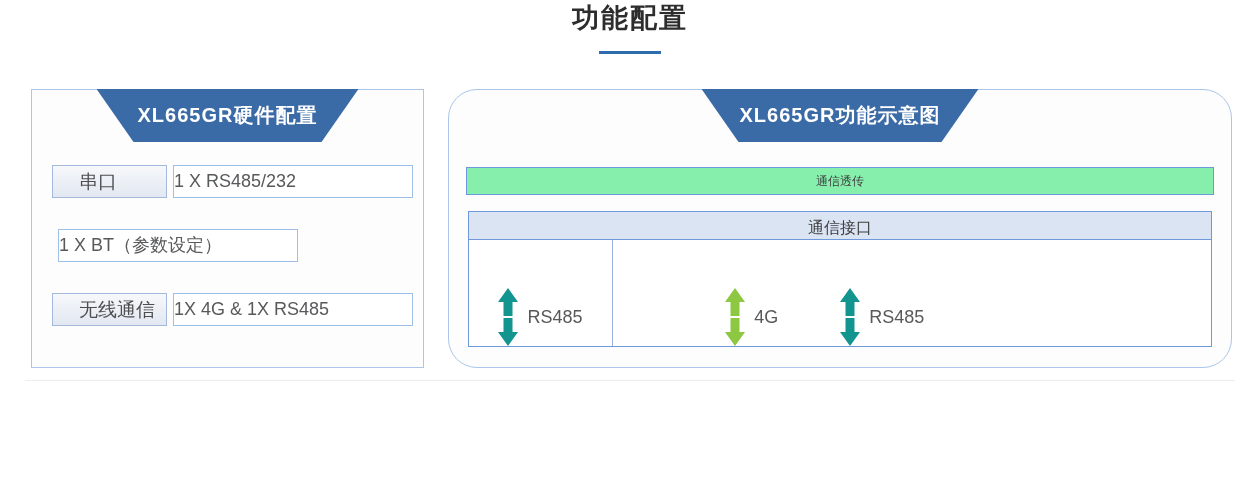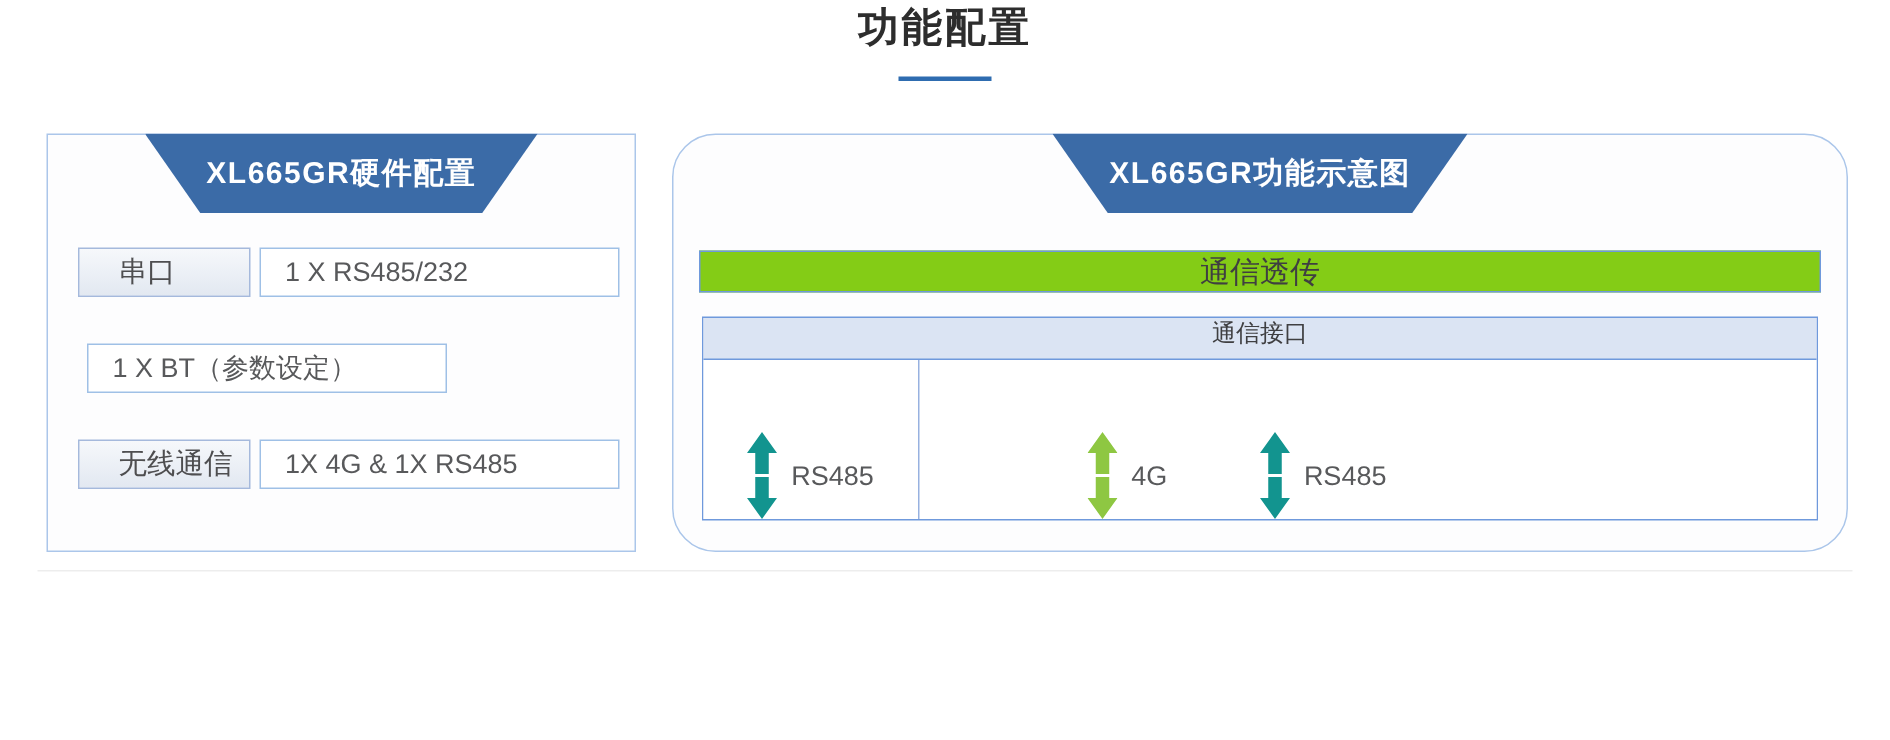--- a/index.html
+++ b/index.html
@@ -30,35 +30,35 @@
   .rows { padding-top: 75px; }
   .hw-row { display: flex; margin: 0 0 31px 20px; height: 33px; }
   .hw-label {
     width: 115px; height: 33px; line-height: 31px;
     padding-left: 26px; font-size: 19px; color: #4e4e50;
     background: linear-gradient(180deg, #f6f8fb 0%, #e2e8f1 100%);
     border: 1px solid #a5b9dc;
   }
   .hw-value {
     width: 240px; height: 33px; line-height: 31px; margin-left: 6px;
-    padding-left: 16px; font-size: 18px; color: #58595b;
+    font-size: 18px; color: #58595b;
     background: #ffffff; border: 1px solid #9fc0e6;
   }
 
   
   .bar-transparent {
     margin: 77px auto 0 auto; width: 748px; height: 28px;
-    background: #84cc16; border: 1.5px solid #6f99dc;
+    background: #86efac; border: 1.5px solid #6f99dc;
     display: flex; align-items: center; justify-content: center;
-    font-size: 20px; color: #3f3f41;
+    font-size: 12px; color: #3f3f41;
   }
   .iface-table { margin: 16px auto 0 auto; width: 744px; border: 1.5px solid #6f99dc; }
   .iface-header {
     height: 28px; background: #dbe4f3; border-bottom: 1px solid #6f99dc;
-    display: flex; align-items: flex-start; justify-content: center;
+    display: flex; align-items: flex-end; justify-content: center;
     font-size: 16px; color: #3f3f41;
   }
   .iface-body { display: flex; height: 106px; background: #ffffff; }
   .iface-cell { display: flex; align-items: flex-end; justify-content: center; gap: 62px; }
   .cell-1 { width: 19.4%; border-right: 1px solid #97b1e0; }
   .cell-2 { width: 23.5%; border-right: 1px solid #97b1e0; }
   .cell-3 { width: 57.1%; }
 
   .arrow-group { display: flex; align-items: center; gap: 9px; }
   .arrow-label { font-size: 18px; color: #58595b; white-space: nowrap; }

